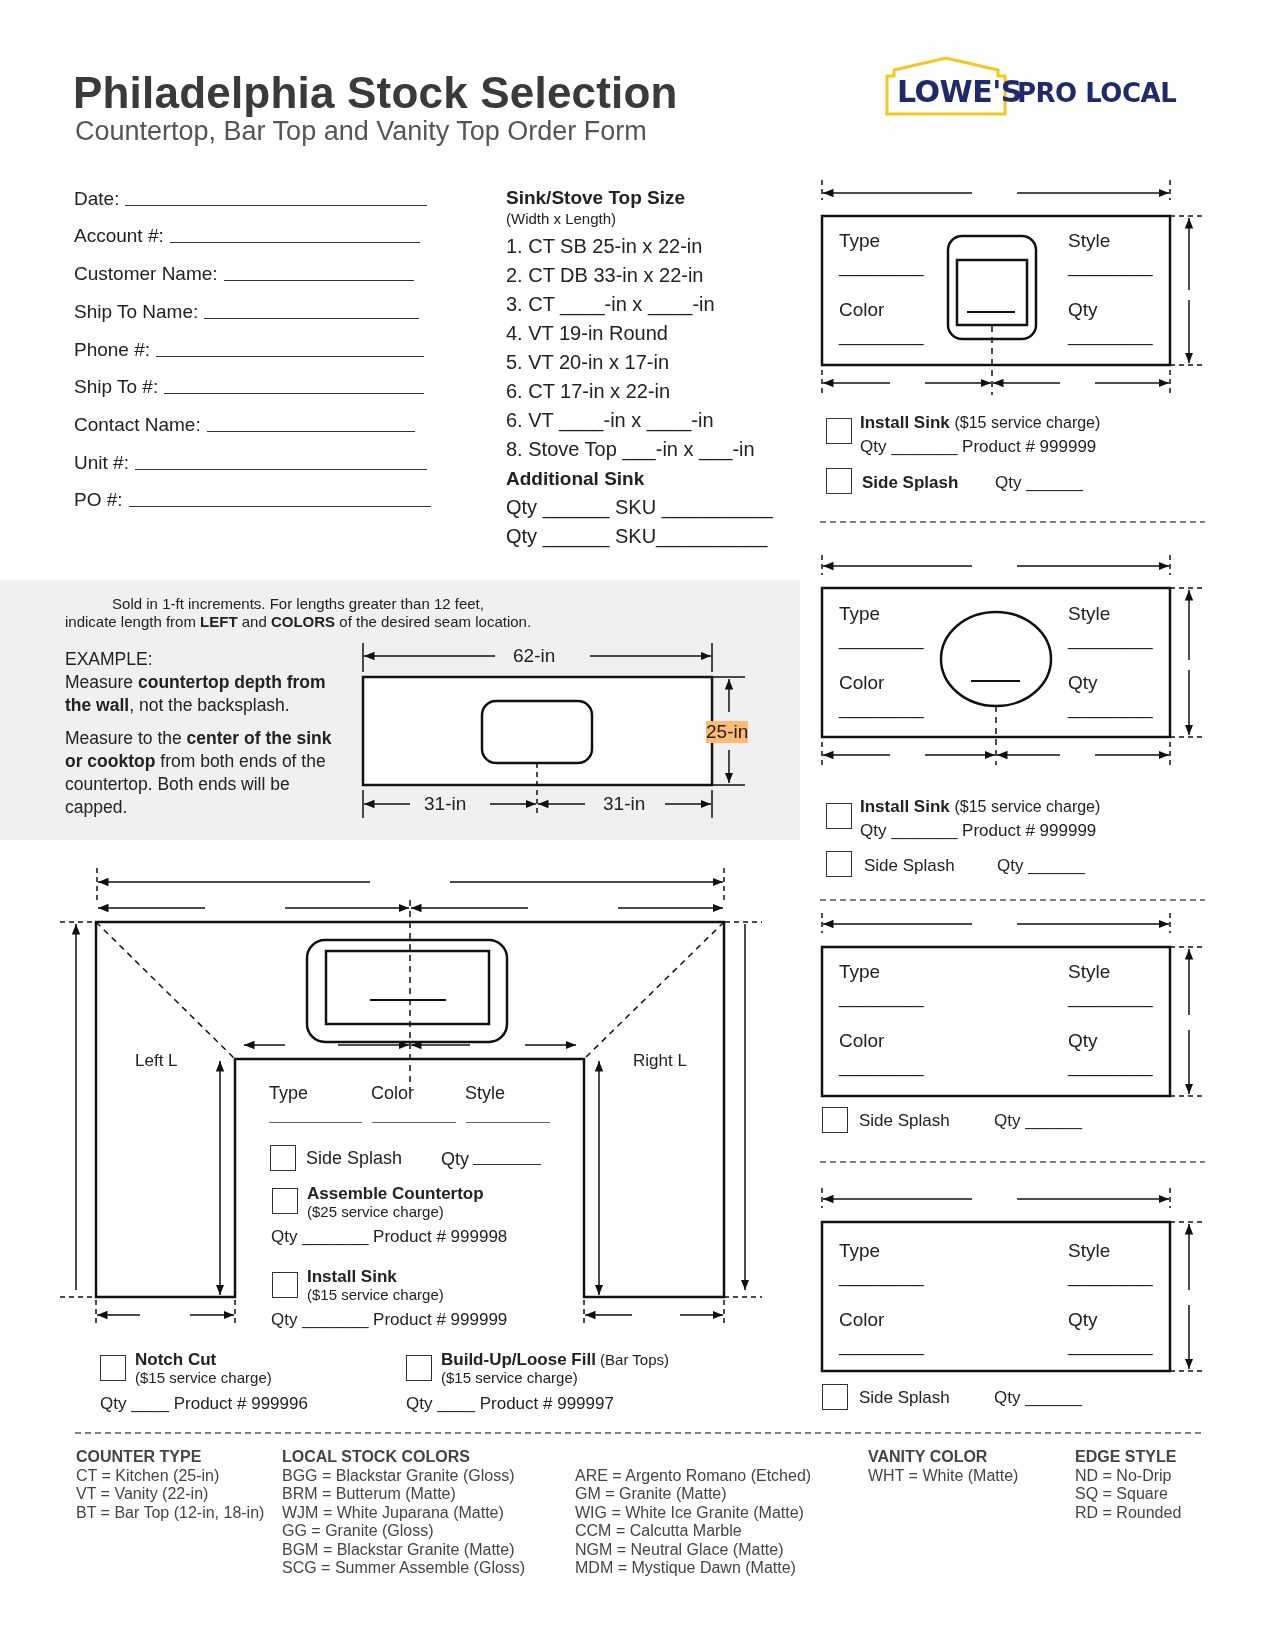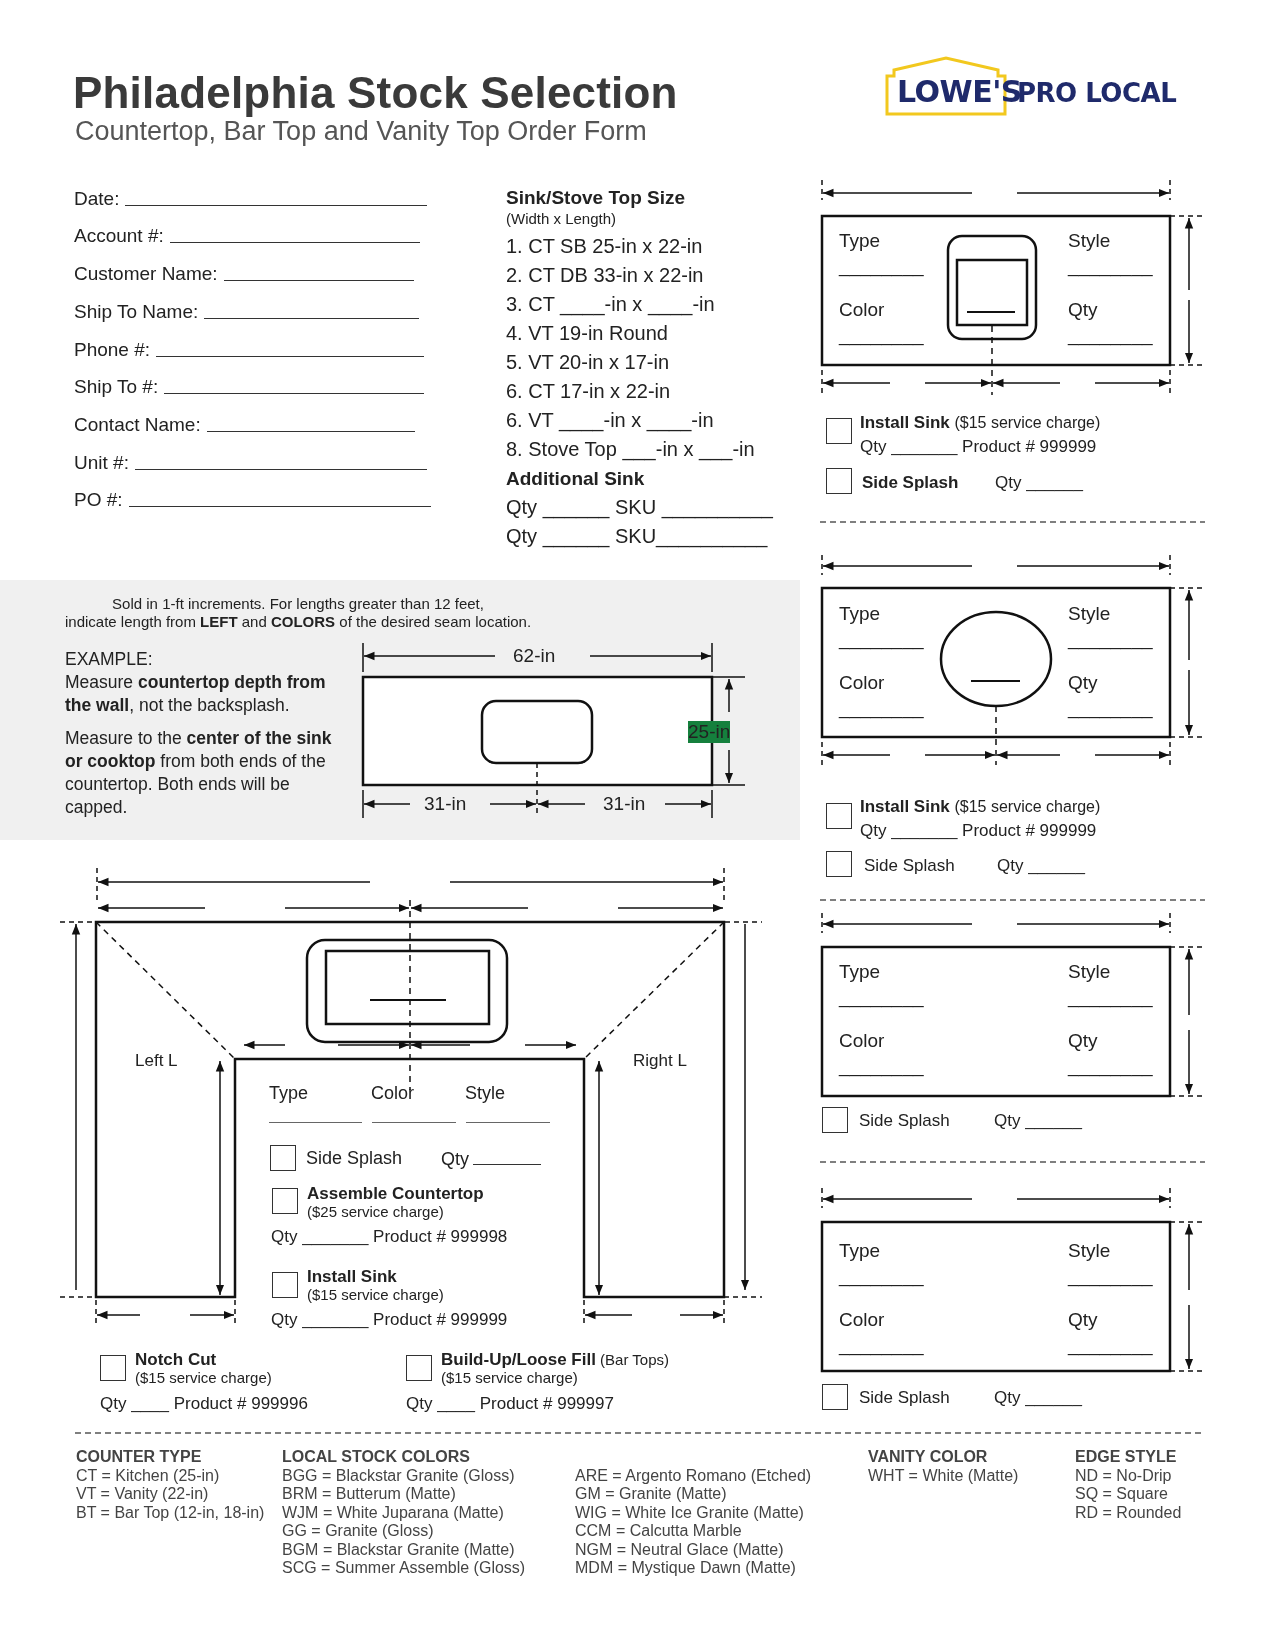--- a/index.html
+++ b/index.html
@@ -235,21 +235,21 @@
     <line x1="729" y1="750" x2="729" y2="783" marker-end="url(#ar)"></line>
     <line x1="363" y1="790" x2="363" y2="818"></line>
     <line x1="712" y1="790" x2="712" y2="818"></line>
     <line x1="364" y1="804" x2="410" y2="804" marker-start="url(#ar)"></line>
     <line x1="490" y1="804" x2="536" y2="804" marker-end="url(#ar)"></line>
     <line x1="538" y1="804" x2="585" y2="804" marker-start="url(#ar)"></line>
     <line x1="665" y1="804" x2="711" y2="804" marker-end="url(#ar)"></line>
   </g>
 </svg>
 <div class="abs lbl" style="left:513px;top:645px;">62-in</div>
-<div class="abs lbl" style="left:688px;top:721px;background:#15803d;">25-in</div>
+<div class="abs lbl" style="left:706px;top:721px;background:#fdba74;">25-in</div>
 <div class="abs lbl" style="left:424px;top:793px;">31-in</div>
 <div class="abs lbl" style="left:603px;top:793px;">31-in</div>
 
 <div class="abs lbl" style="left:839px;top:230px">Type</div>
 <div class="abs lbl" style="left:839px;top:255px">________</div>
 <div class="abs lbl" style="left:839px;top:299px">Color</div>
 <div class="abs lbl" style="left:839px;top:324px">________</div>
 <div class="abs lbl" style="left:1068px;top:230px">Style</div>
 <div class="abs lbl" style="left:1068px;top:255px">________</div>
 <div class="abs lbl" style="left:1068px;top:299px">Qty</div>

